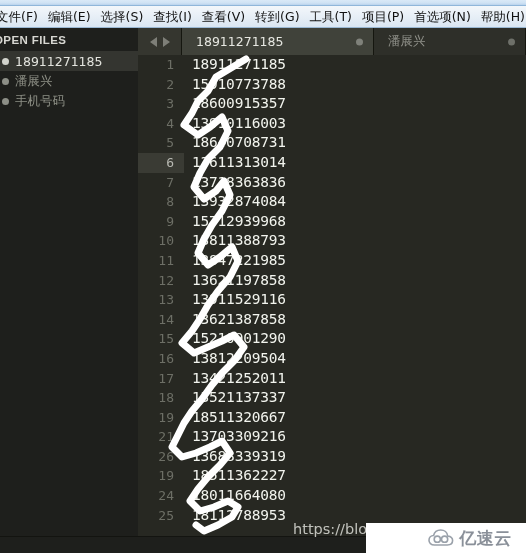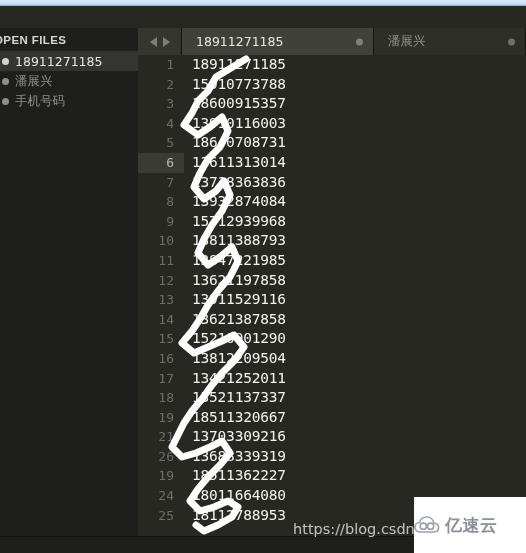--- a/index.html
+++ b/index.html
@@ -248,41 +248,55 @@
     font-size: 14.5px;
     font-family: "DejaVu Sans", "Liberation Sans", sans-serif;
     white-space: nowrap;
     opacity: 0.92;
   }
   .brand {
     position: absolute;
     right: 0;
     bottom: 0;
     width: 112px;
-    height: 56px;
+    height: 30px;
     background: #ffffff;
     display: flex;
     align-items: center;
+    justify-content: center;
     gap: 5px;
+    padding-left: 48px;
   }
   .brand-text {
     color: #8a9099;
     font-size: 17px;
     font-weight: bold;
     font-family: "DejaVu Sans", "Liberation Sans", sans-serif;
     letter-spacing: 0.5px;
   }
 </style>
 </head>
 <body>
 
 <div id="app">
 
   <div class="win-chrome"></div>
 
+  <div class="menubar">
+    <div class="menu-item">文件(F)</div>
+    <div class="menu-item">编辑(E)</div>
+    <div class="menu-item">选择(S)</div>
+    <div class="menu-item">查找(I)</div>
+    <div class="menu-item">查看(V)</div>
+    <div class="menu-item">转到(G)</div>
+    <div class="menu-item">工具(T)</div>
+    <div class="menu-item">项目(P)</div>
+    <div class="menu-item">首选项(N)</div>
+    <div class="menu-item">帮助(H)</div>
+  </div>
 
   <div class="sidebar">
     <div class="sidebar-head">OPEN FILES</div>
 
     <div class="side-item active">
       <span class="side-dot"></span>
       <span class="side-label">18911271185</span>
     </div>
     <div class="side-item">
       <span class="side-dot"></span>

